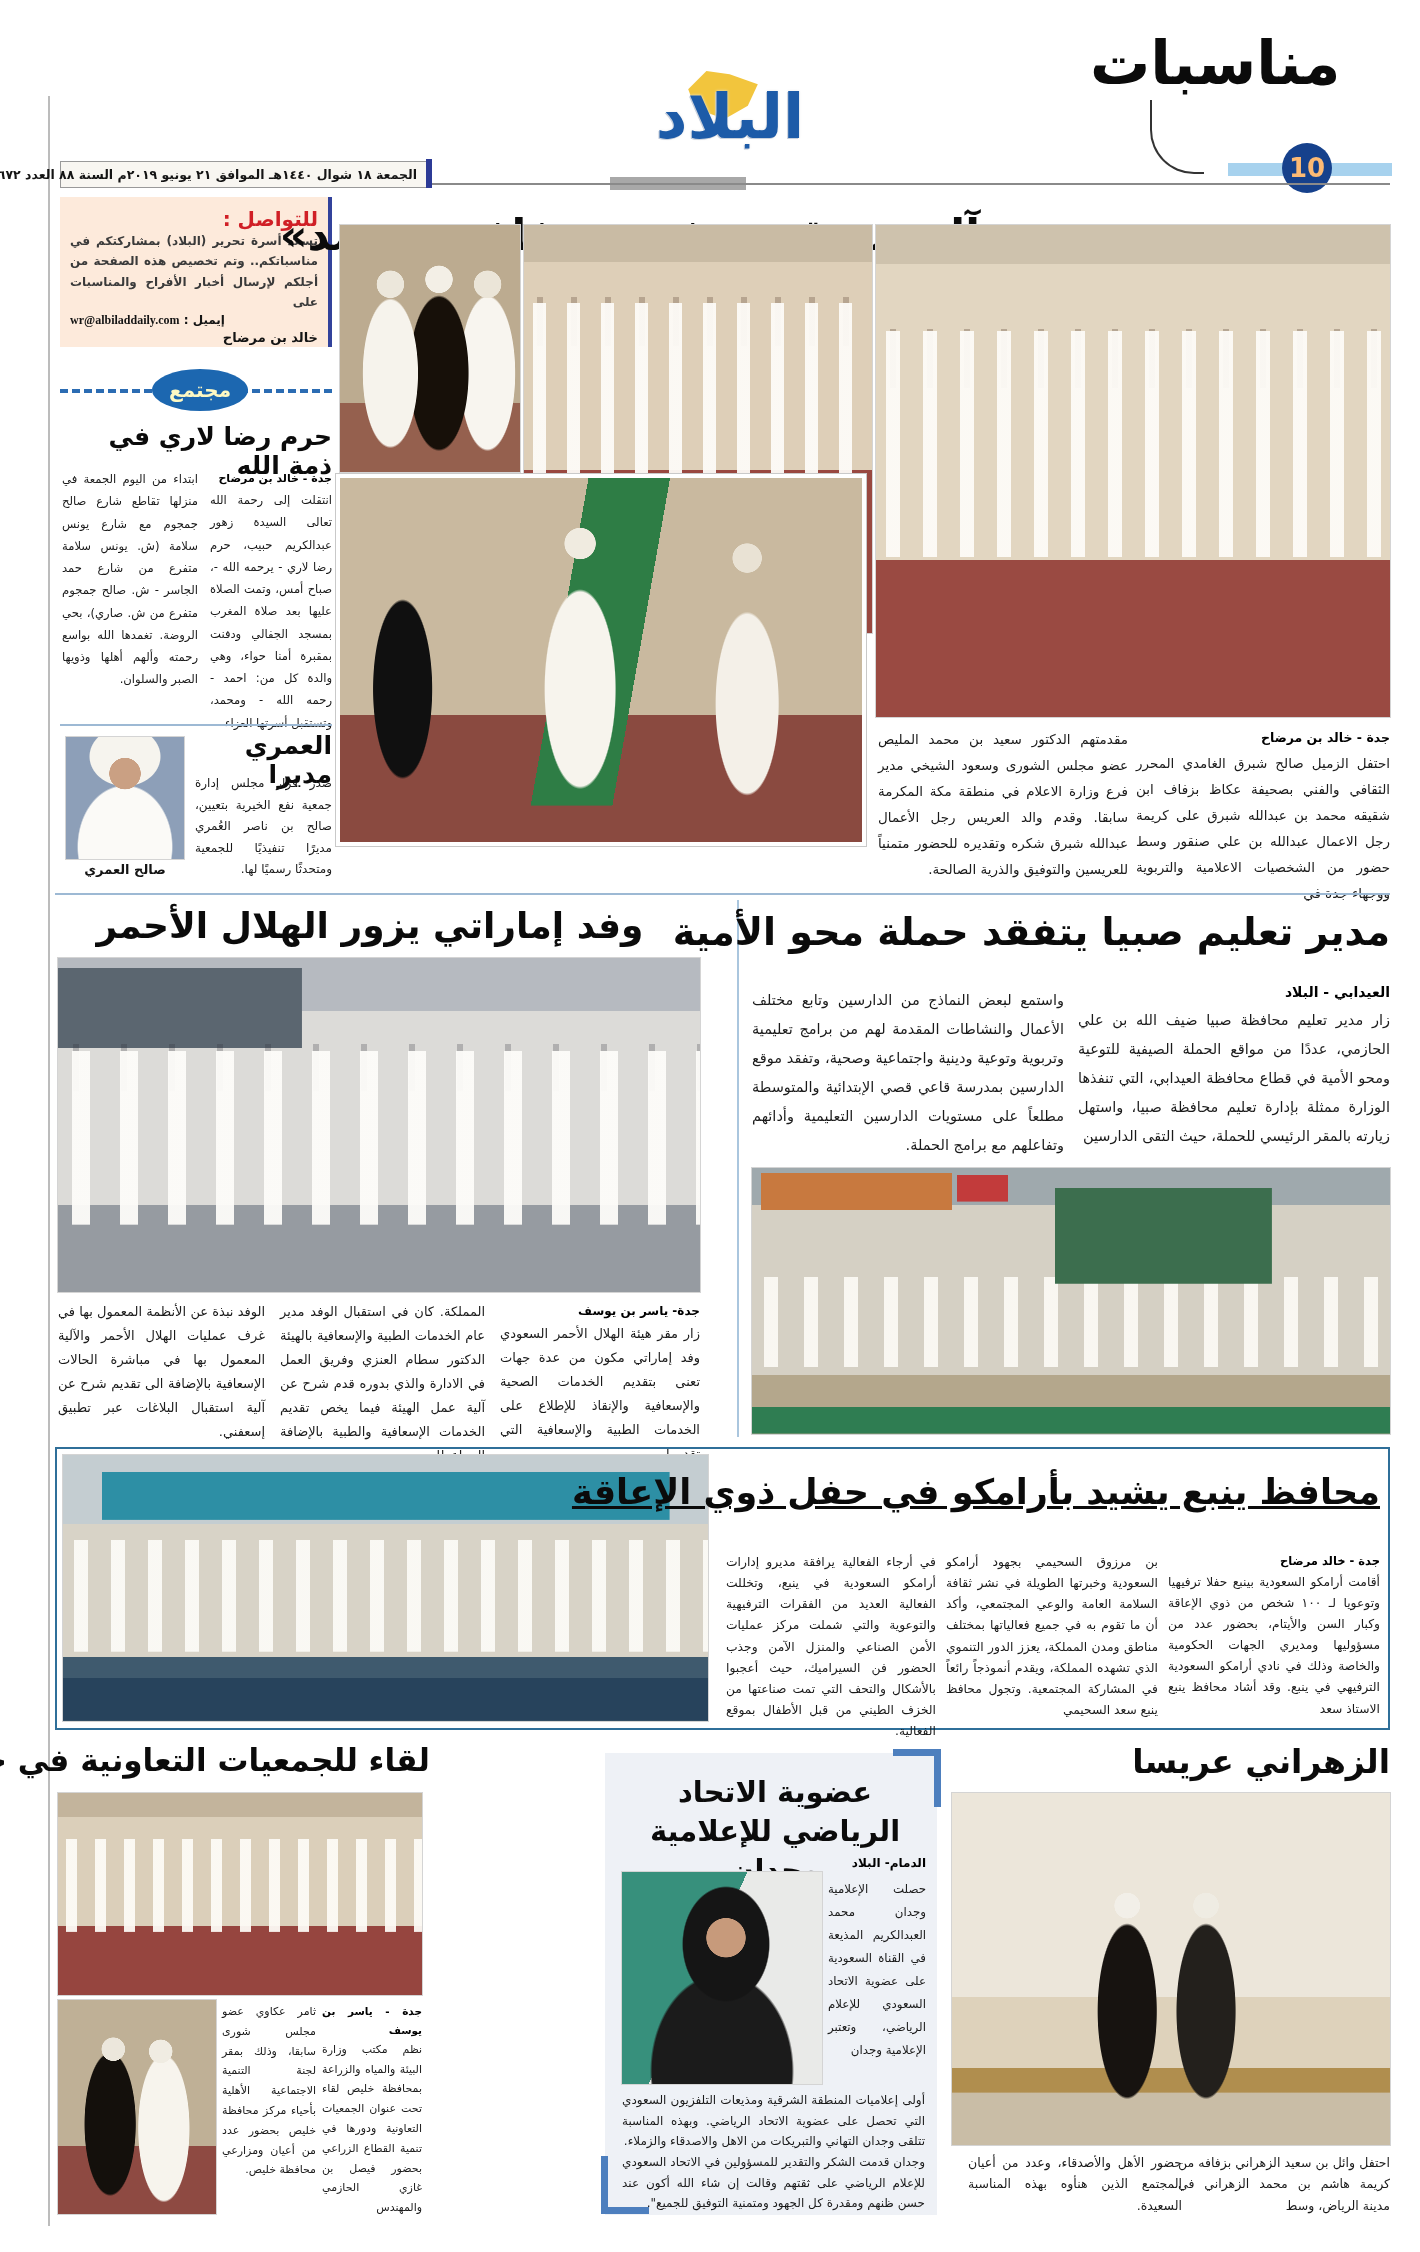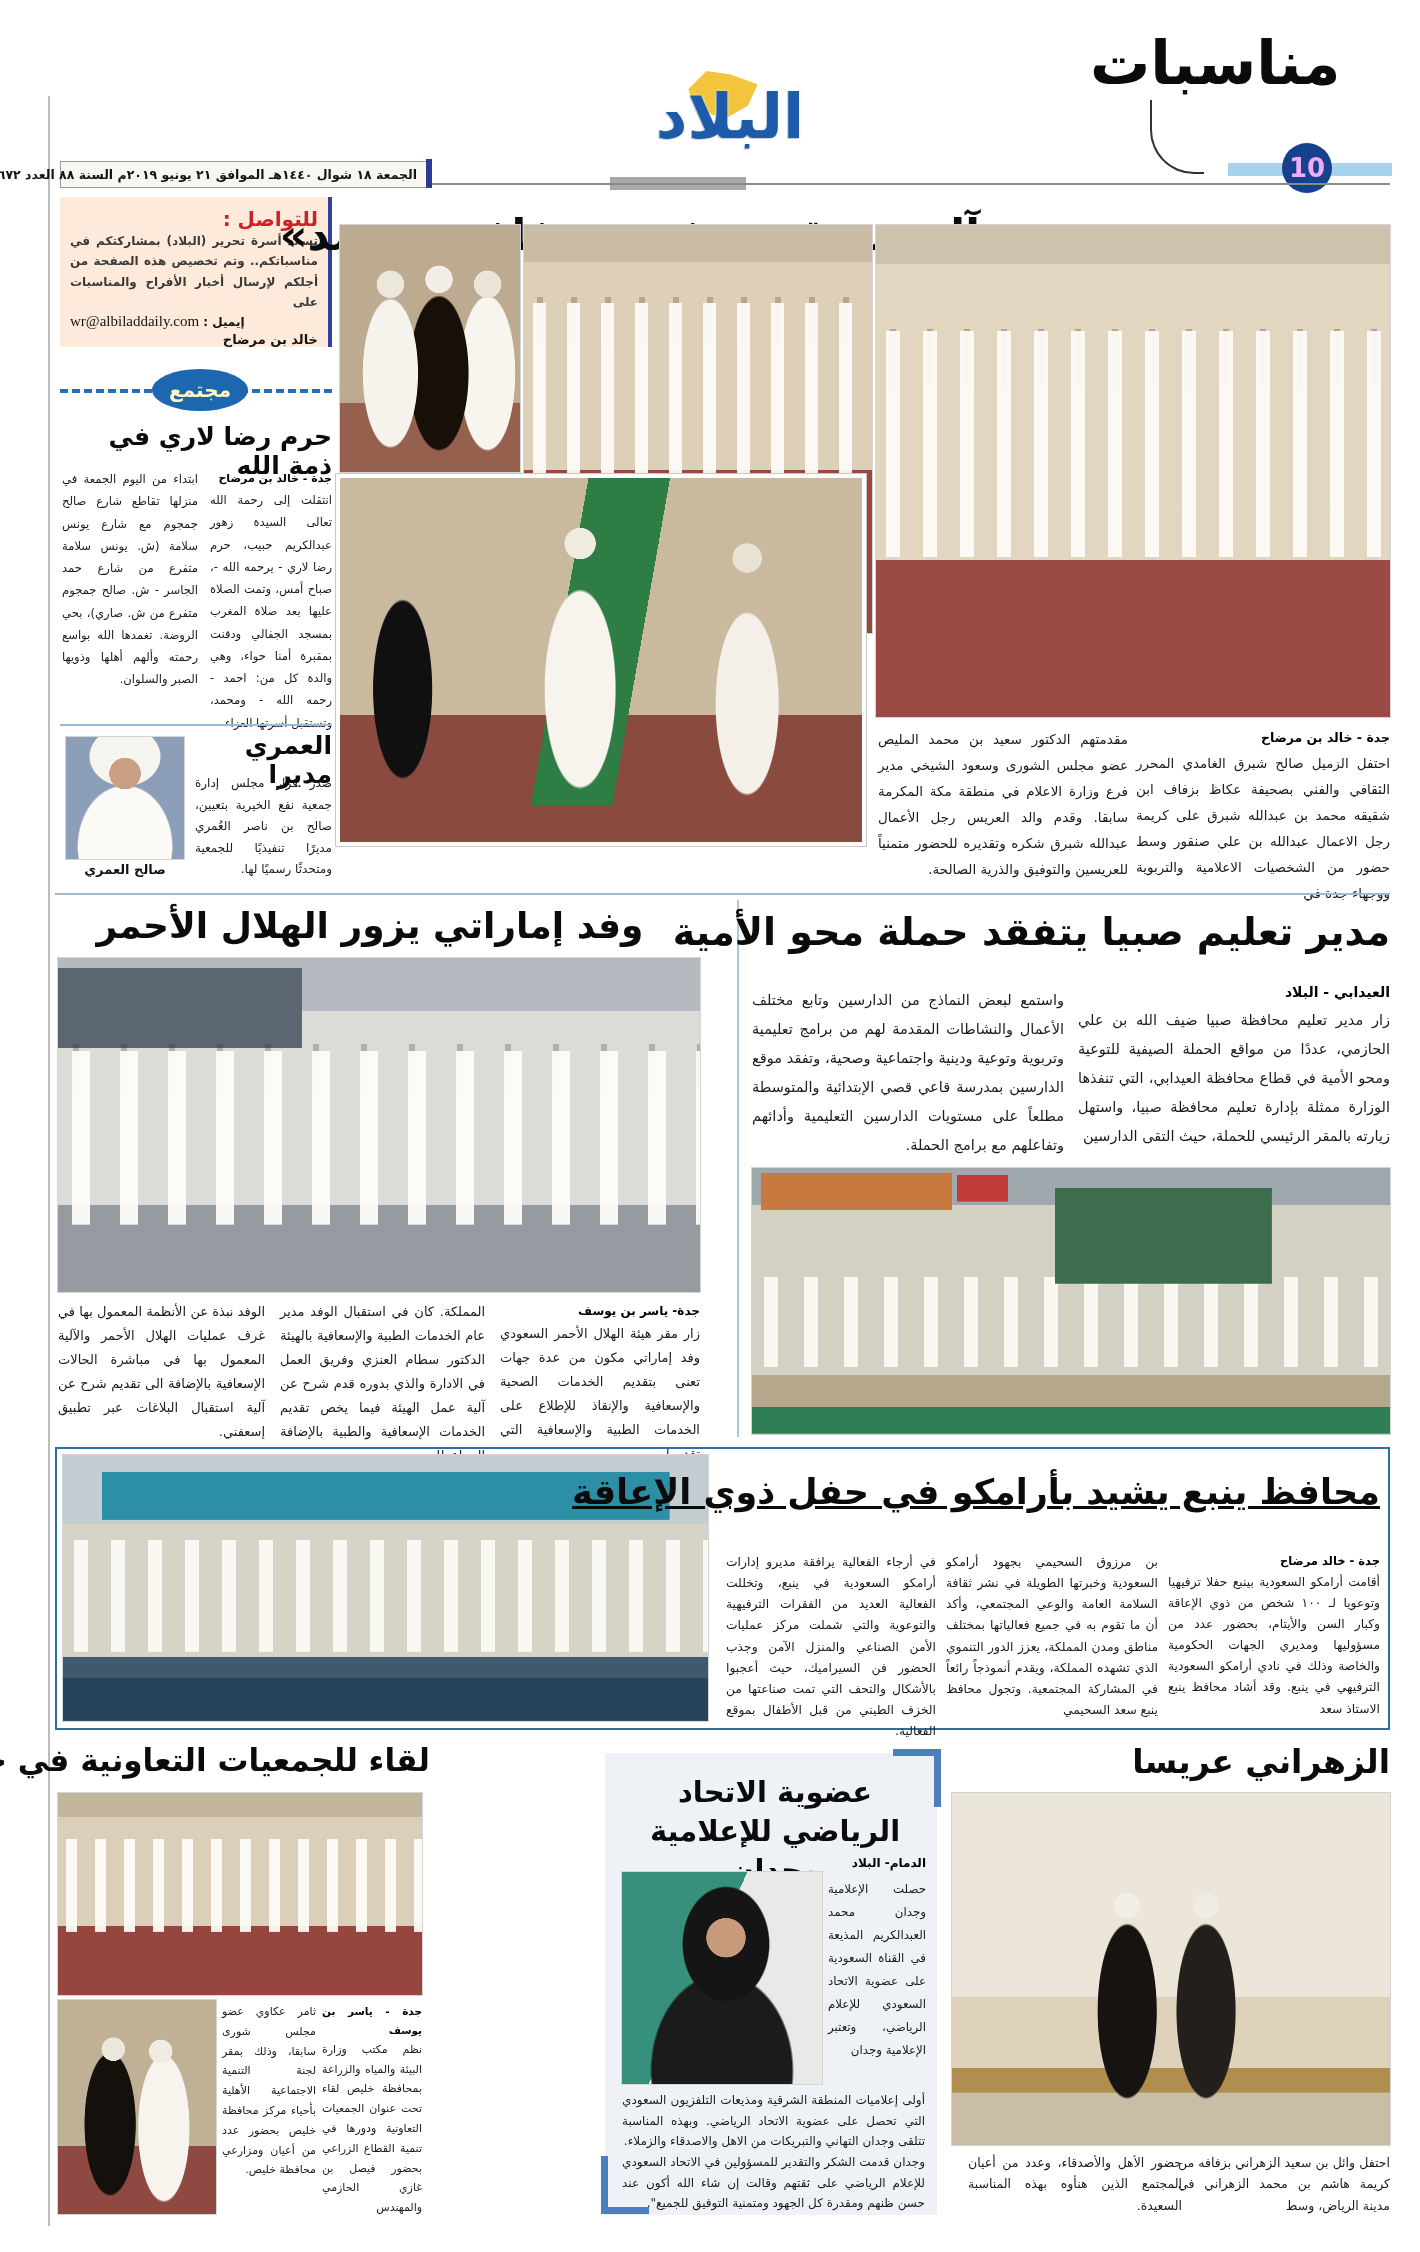--- a/index.html
+++ b/index.html
@@ -78,21 +78,21 @@
     linear-gradient(180deg,#c3b49c 0 12%,#dbcfba 12% 66%,#96453f 66%);}
   .ph-khtwo{background:
     radial-gradient(circle 12px at 35% 23%, #ece7dc 96%, transparent),
     radial-gradient(ellipse 26px 72px at 33% 58%, #14100c 97%, transparent),
     radial-gradient(circle 12px at 65% 24%, #f0ece2 96%, transparent),
     radial-gradient(ellipse 26px 74px at 67% 60%, #f7f4ed 97%, transparent),
     linear-gradient(180deg,#bfb096 0 68%,#8e4a42 68%);}
 
   .badge-oval{position:absolute;background:#1c67b0;color:#fef9c3;font-weight:bold;
     border-radius:50%;text-align:center;}
-  .circle-num{position:absolute;background:#16418c;color:#f0abfc;font-weight:bold;
+  .circle-num{position:absolute;background:#16418c;color:#fdba74;font-weight:bold;
     border-radius:50%;text-align:center;}
 </style>
 </head>
 <body>
 
 <div class="page">
 
   <div class="abs" style="left:48px;top:96px;width:2px;height:2130px;background:#bcbcbc;"></div>
 
   <div class="hl" style="left:1090px;top:30px;width:300px;font-size:60px;line-height:1.1;text-align:left;">مناسبات</div>
@@ -112,21 +112,21 @@
     <div style="font-size:12.5px;font-weight:bold;line-height:25px;padding:0 10px;text-align:left;white-space:nowrap;">الجمعة ١٨ شوال ١٤٤٠هـ الموافق ٢١ يونيو ٢٠١٩م السنة ٨٨ العدد ٢٢٦٧٢</div>
   </div>
   <div class="abs" style="left:426px;top:159px;width:6px;height:29px;background:#2c3a96;"></div>
   <div class="rule" style="left:432px;top:183px;width:958px;height:2px;"></div>
 
   <div class="abs" style="left:60px;top:197px;width:272px;height:150px;background:#fdeadb;border-right:4px solid #32429b;box-sizing:border-box;padding:10px 10px;">
     <div style="color:#d01f26;font-size:20px;font-weight:bold;text-align:right;">للتواصل :</div>
     <div style="font-size:12px;font-weight:bold;color:#3a3a3a;line-height:1.7;text-align:justify;">تسعد أسرة تحرير (البلاد) بمشاركتكم في مناسباتكم.. وتم تخصيص هذه الصفحة من أجلكم لإرسال أخبار الأفراح والمناسبات على</div>
     <div style="font-size:12px;font-weight:bold;text-align:left;">
       <span>إيميل :</span>
-      <span dir="ltr" style="font-family:'Liberation Serif',serif;font-size:15px;font-weight:normal;margin-top:24px;">wr@albiladdaily.com</span>
+      <span dir="ltr" style="font-family:'Liberation Serif',serif;font-size:12px;font-weight:bold;margin-top:24px;">wr@albiladdaily.com</span>
     </div>
     <div style="font-size:13px;font-weight:bold;text-align:right;margin-top:2px;">خالد بن مرضاح</div>
   </div>
 
   <div class="hl" style="left:345px;top:200px;width:635px;height:70px;font-size:43px;line-height:70px;text-align:center;white-space:nowrap;">آل شبرق يحتفون بزفاف «محمد»</div>
 
   <div class="ph ph-trio" style="left:340px;top:225px;width:180px;height:247px;"></div>
   <div class="ph ph-warm" style="left:524px;top:225px;width:348px;height:408px;"></div>
   <div class="ph ph-warm2" style="left:876px;top:225px;width:514px;height:492px;"></div>
   <div class="ph ph-sword" style="left:336px;top:474px;width:530px;height:372px;box-sizing:border-box;"></div>

